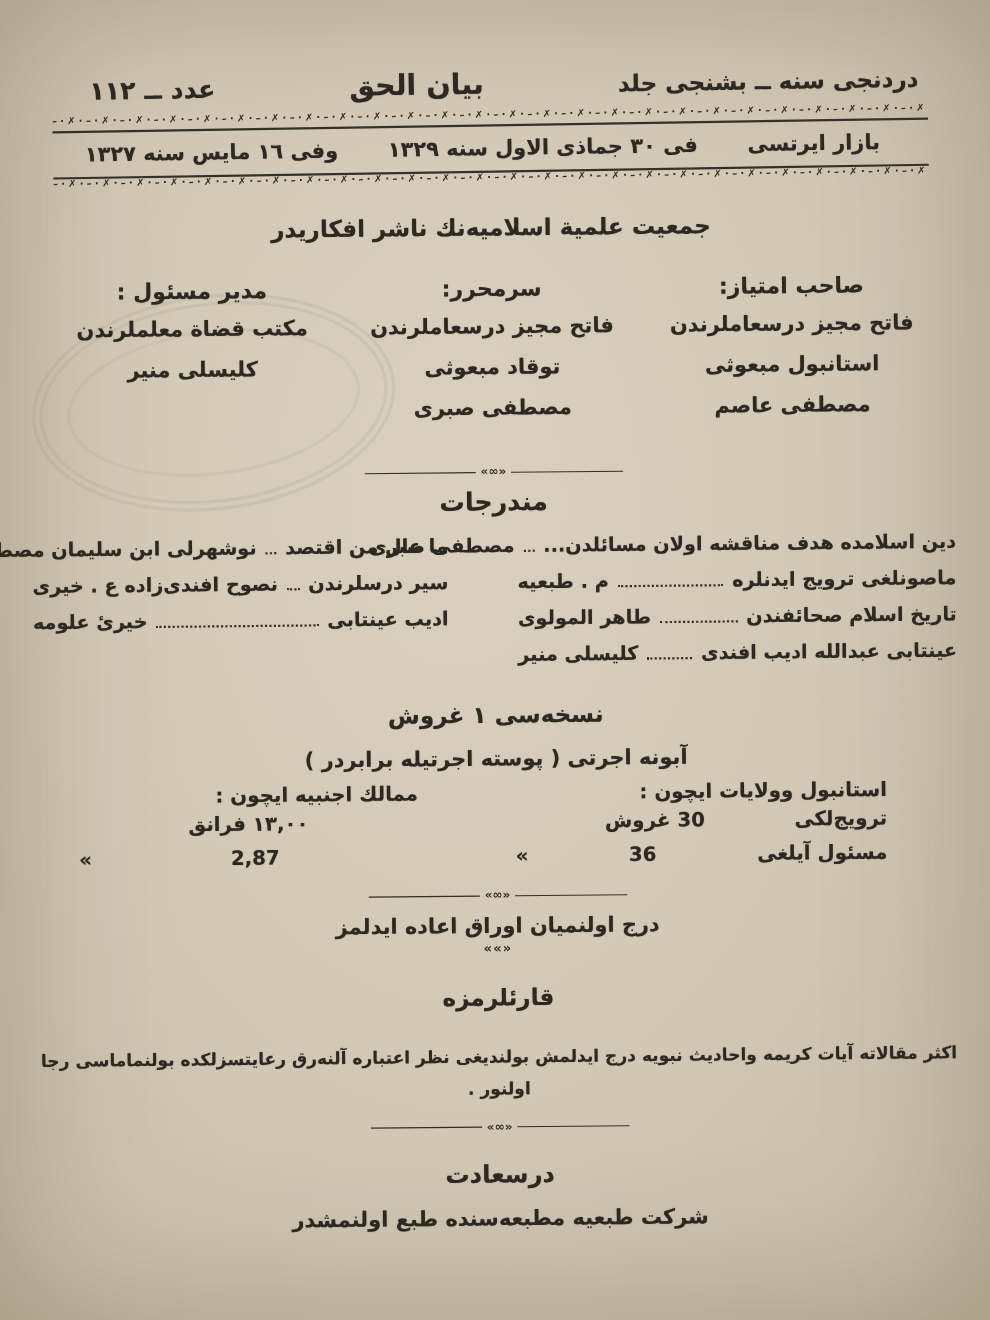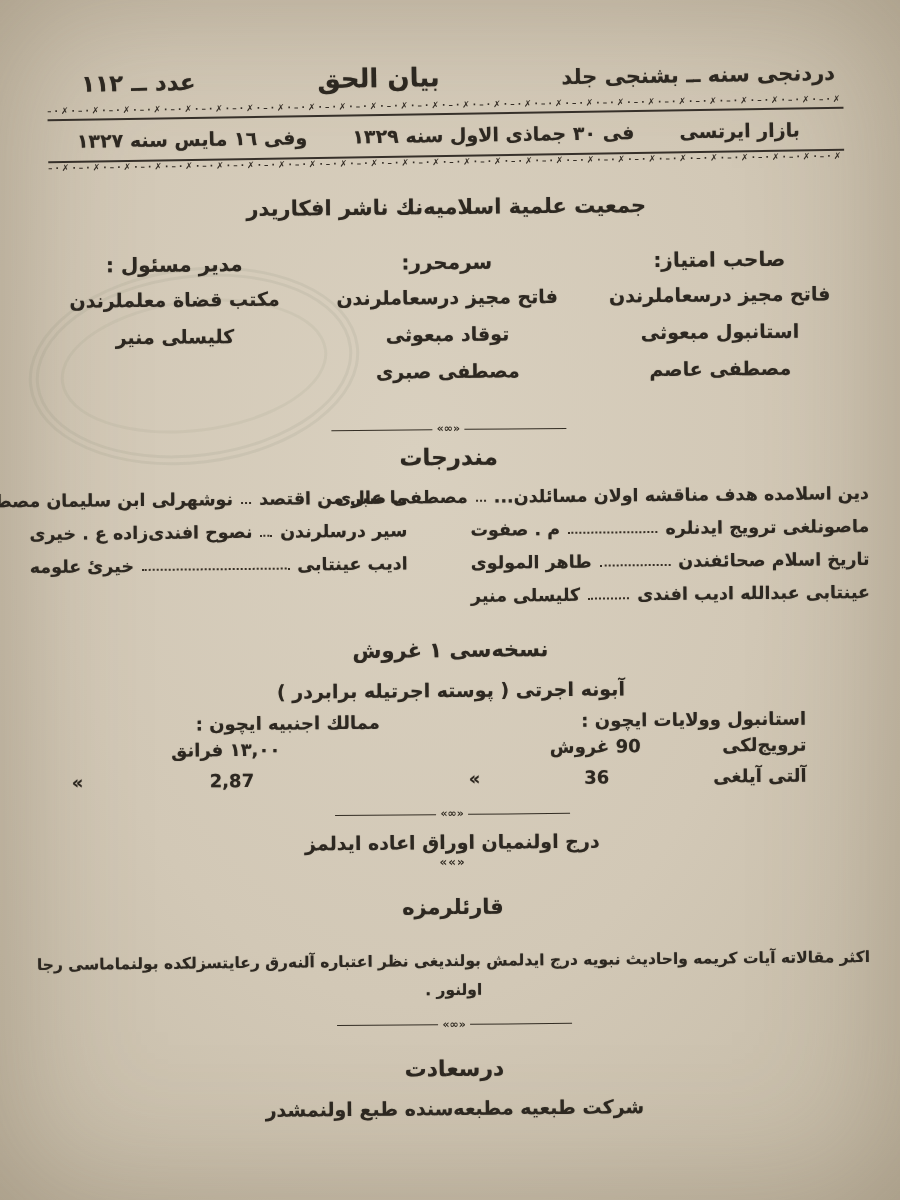--- a/index.html
+++ b/index.html
@@ -139,21 +139,21 @@
     <section class="toc" dir="rtl">
       <div class="toc-col right">
         <div class="toc-row" dir="rtl">
           <span class="toc-title ink">دين اسلامده هدف مناقشه اولان مسائلدن...</span>
           <span class="toc-leader"></span>
           <span class="toc-author ink">مصطفى صبرى</span>
         </div>
         <div class="toc-row" dir="rtl">
           <span class="toc-title ink">ماصونلغى ترويج ايدنلره</span>
           <span class="toc-leader"></span>
-          <span class="toc-author ink">م . صفوت</span>
+          <span class="toc-author ink">م . طبعيه</span>
         </div>
         <div class="toc-row" dir="rtl">
           <span class="toc-title ink">تاريخ اسلام صحائفندن</span>
           <span class="toc-leader"></span>
           <span class="toc-author ink">طاهر المولوى</span>
         </div>
         <div class="toc-row" dir="rtl">
           <span class="toc-title ink">عينتابى عبدالله اديب افندى</span>
           <span class="toc-leader"></span>
           <span class="toc-author ink">كليسلى منير</span>
@@ -180,25 +180,25 @@
 
     <div class="copy-price ink" dir="rtl">نسخه‌سى ١ غروش</div>
 
     <div class="sub-heading ink" dir="rtl">آبونه اجرتى ( پوسته اجرتيله برابردر )</div>
 
     <section class="subscription" dir="rtl">
       <div class="sub-col domestic">
         <div class="sub-header ink">استانبول وولايات ايچون :</div>
         <div class="sub-row" dir="rtl">
           <span class="ink">ترويج‌لكى</span>
-          <span class="ink">90 غروش</span>
-          <span class="ink"></span>
-        </div>
-        <div class="sub-row" dir="rtl">
-          <span class="ink">آلتى آيلغى</span>
+          <span class="ink">30 غروش</span>
+          <span class="ink"></span>
+        </div>
+        <div class="sub-row" dir="rtl">
+          <span class="ink">مسئول آيلغى</span>
           <span class="ink">36</span>
           <span class="ink">»</span>
         </div>
       </div>
       <div class="sub-col foreign">
         <div class="sub-header ink">ممالك اجنبيه ايچون :</div>
         <div class="sub-row" dir="rtl">
           <span class="ink"></span>
           <span class="ink">١٣,٠٠ فرانق</span>
           <span class="ink"></span>

